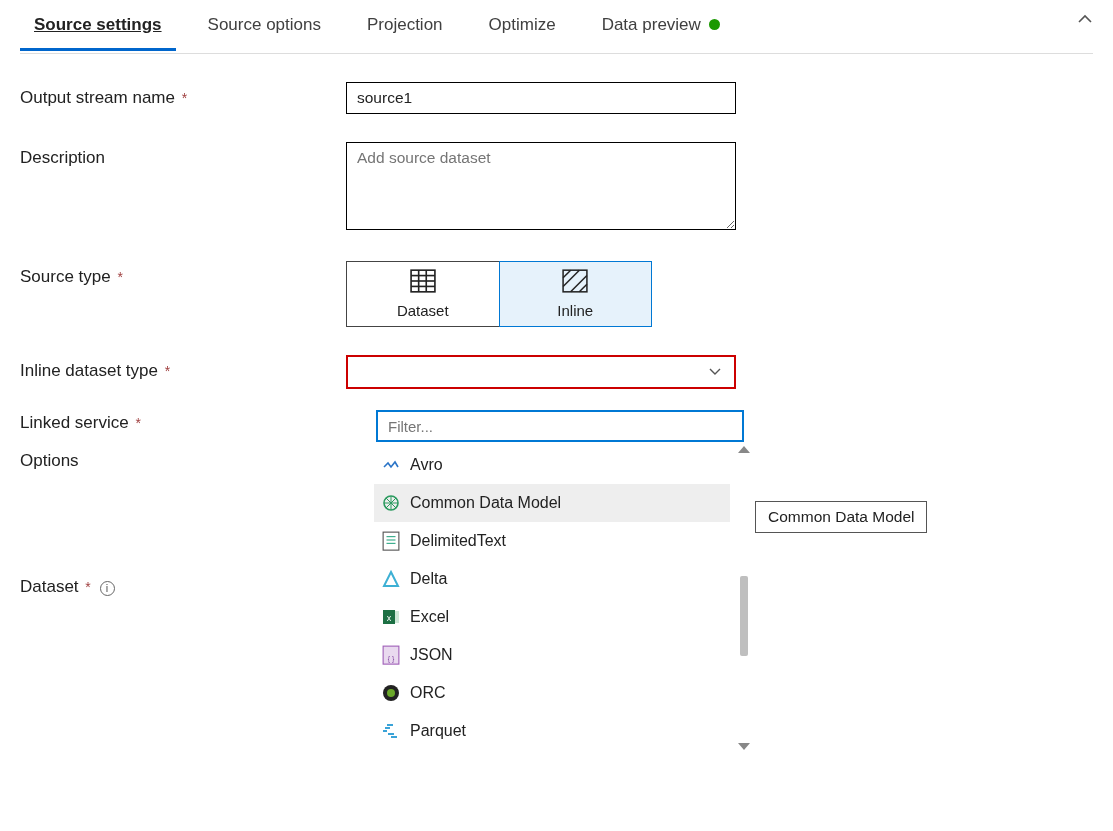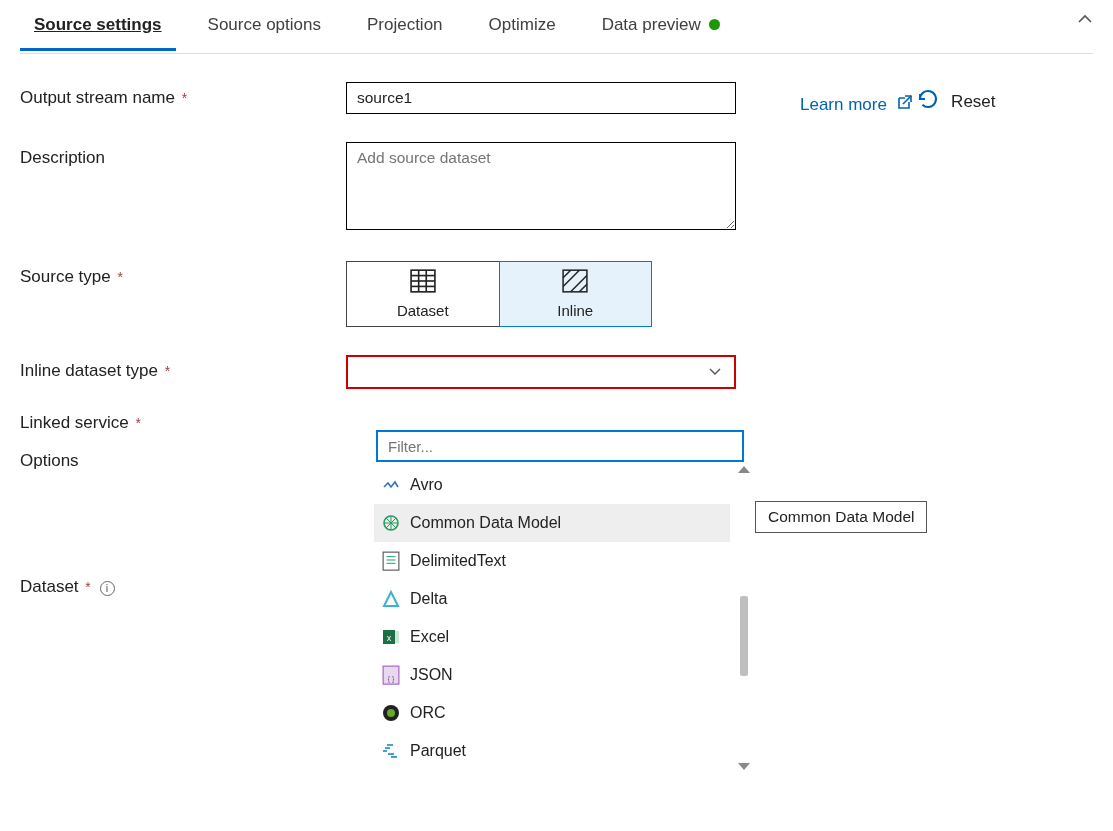--- a/index.html
+++ b/index.html
@@ -120,21 +120,21 @@
     display: flex;
     align-items: center;
     justify-content: flex-end;
     padding: 0 12px;
     cursor: pointer;
   }
   .combo .chev { color: #444; }
   .dropdown {
     position: absolute;
     left: 346px;
-    top: 420px;
+    top: 400px;
     width: 390px;
     background: #fff;
     padding: 10px 8px 6px 8px;
   }
   .dropdown .filter {
     width: 368px;
     height: 32px;
     border: 2px solid #0078d4;
     padding: 4px 10px;
     font-size: 15px;
@@ -321,41 +321,20 @@
       <div class="form-row sampling-row">
         <div class="label">
           <span>Dataset</span>
           <span class="req">*</span>
           <span class="info-icon">i</span>
         </div>
       </div>
 
     </div>
 
-    <div class="side-col">
-      <div class="link">
-        <span>Learn more</span>
-        <span>
-          <svg viewBox="0 0 18 18" fill="none" stroke="#0063b1" stroke-width="1.6">
-            <path d="M4 4 h6 M4 4 v10 h10 v-6"></path>
-              <path d="M10 2 h6 v6"></path>
-              <path d="M16 2 L8 10"></path>
-          </svg>
-        </span>
-      </div>
-      <div class="reset-btn">
-        <span>
-          <svg viewBox="0 0 22 22" fill="none" stroke="#0063b1" stroke-width="2">
-            <path d="M3 11 a8 8 0 1 1 2.4 5.7"></path>
-              <path d="M3 6 v5 h5"></path>
-          </svg>
-        </span>
-        <span>Reset</span>
-      </div>
-    </div>
   </div>
 
   <div class="dropdown">
     <input type="text" class="filter" placeholder="Filter..." style="">
     <div class="dropdown-scroll">
       <div class="dropdown-item">
         <span class="fi">
             <svg viewBox="0 0 18 12">
               <path d="M2 8 L6 4 L9 8 L13 3 L16 8" stroke="#2a74c7" stroke-width="1.6" fill="none"></path>
             </svg>

